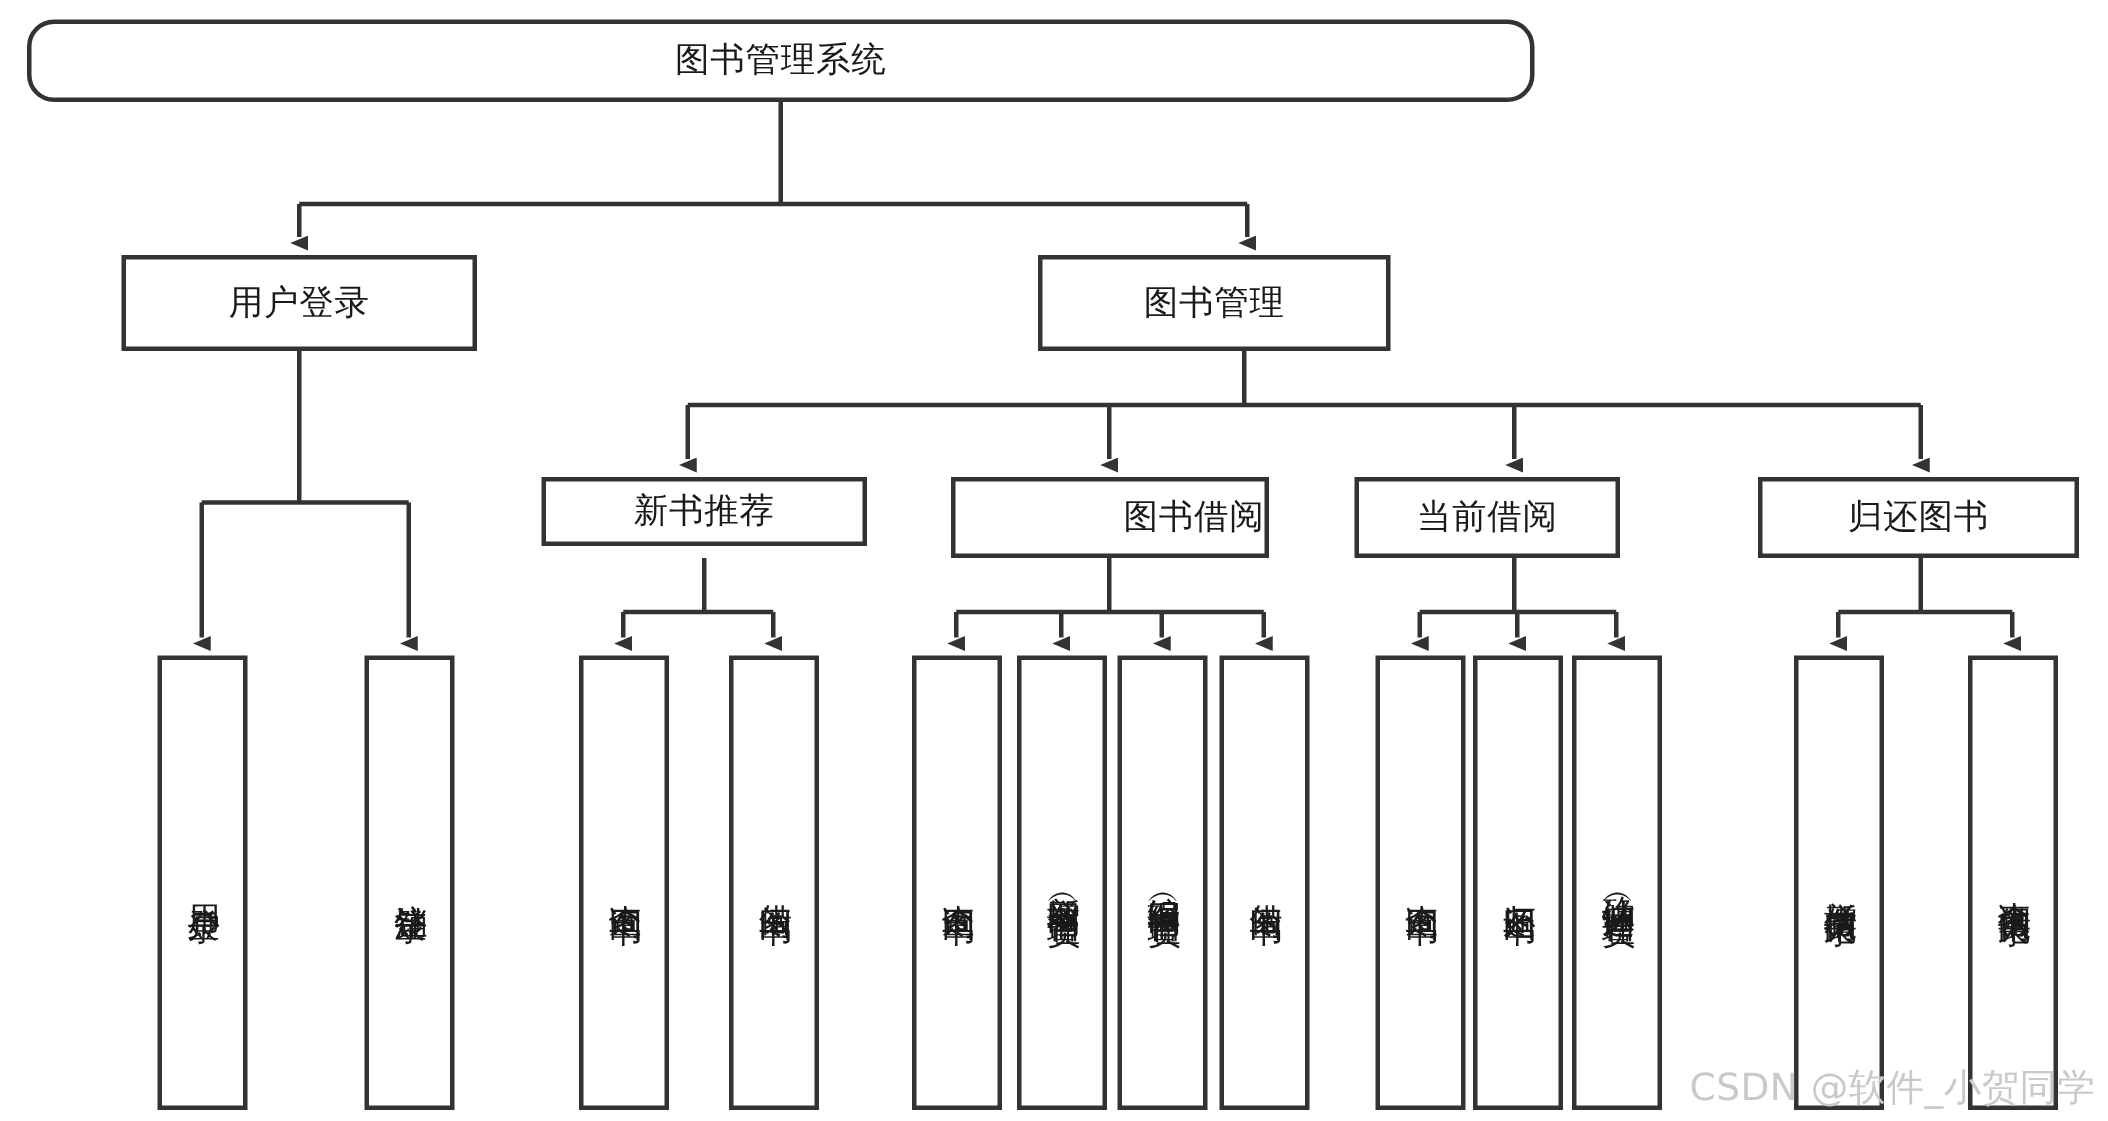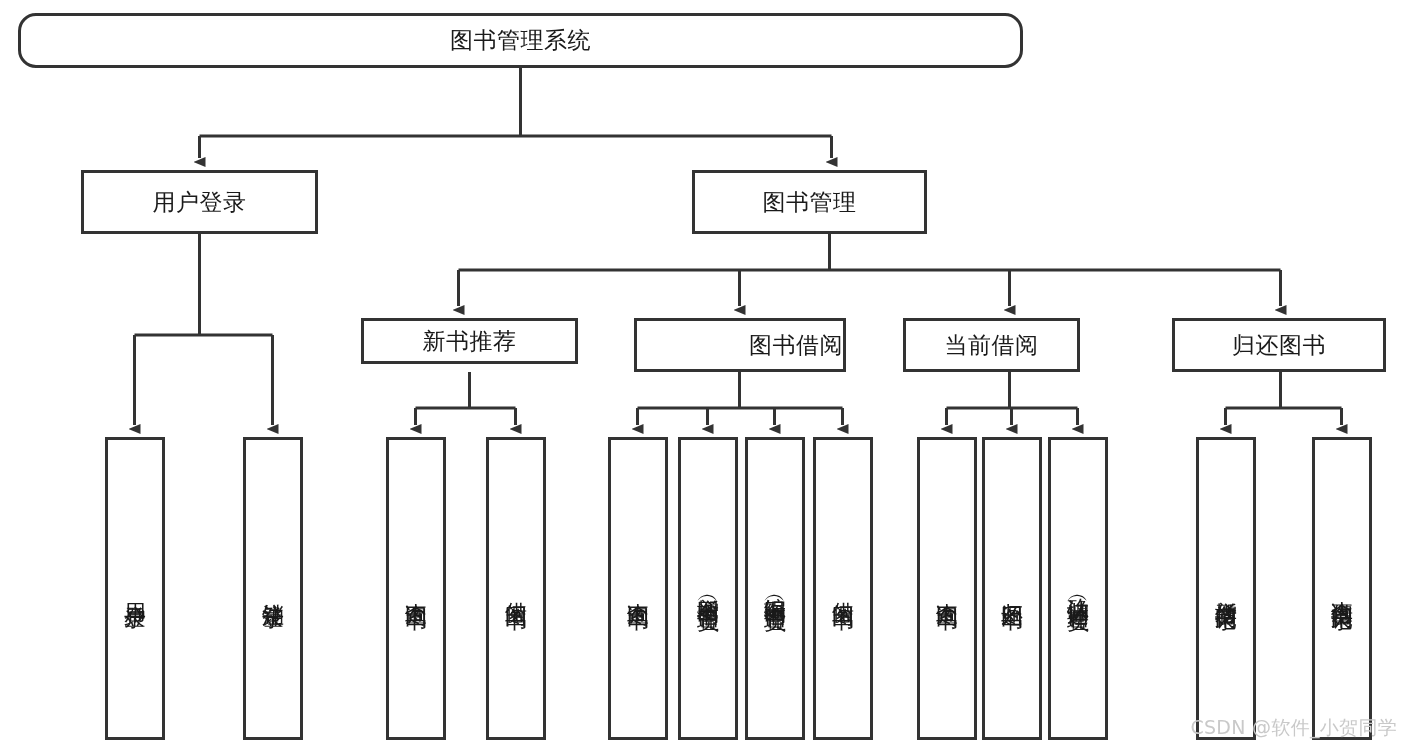--- a/index.html
+++ b/index.html
@@ -69,21 +69,21 @@
     width: 1405px;
     height: 747px;
     pointer-events: none;
   }
 
   
   #watermark {
     position: absolute;
     right: 8px;
     bottom: 6px;
-    font-size: 19px;
+    font-size: 25px;
     color: #c9c9c9;
     white-space: nowrap;
     letter-spacing: 0.3px;
   }
 </style>
 </head>
 <body>
 
 <div id="diagram">
 

